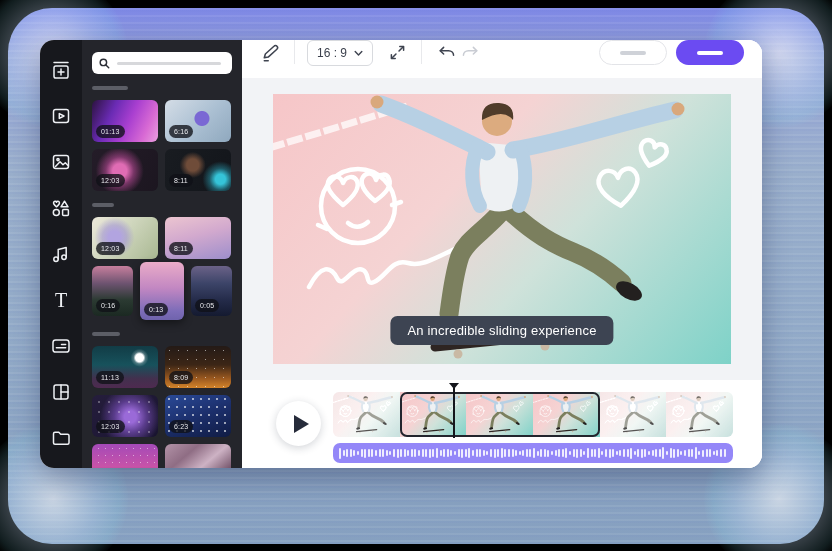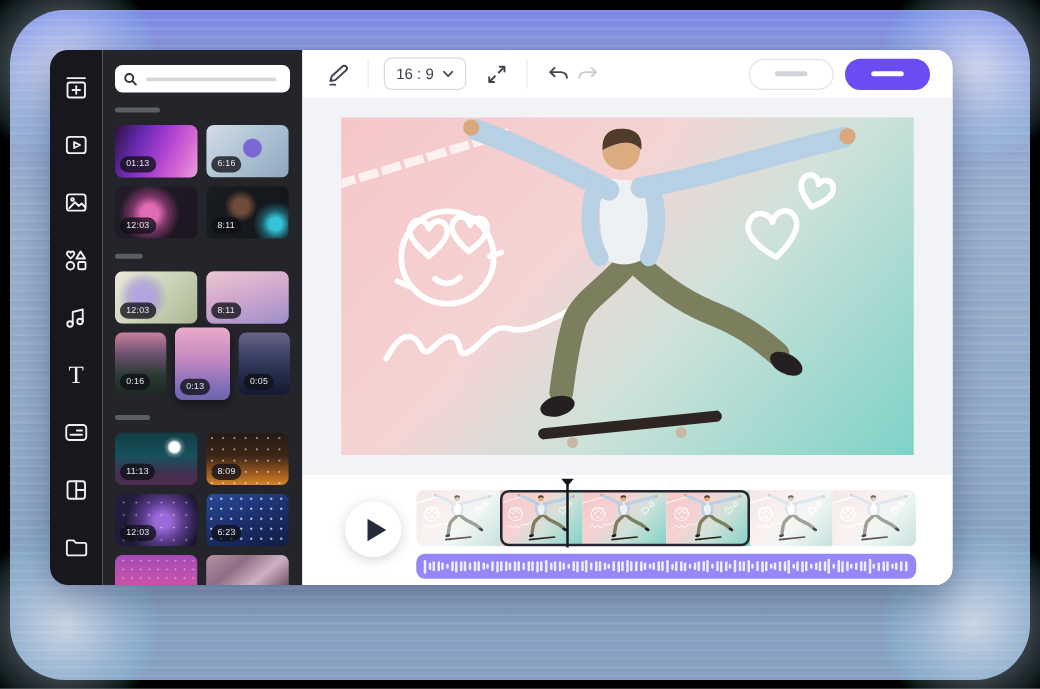--- a/index.html
+++ b/index.html
@@ -59,21 +59,21 @@
   .t12{background:radial-gradient(rgba(255,255,255,.5) .5px,transparent 1px) 2px 2px/10px 10px,
        radial-gradient(circle at 58% 52%,#9a6ad8 0 6px,#5a3c8c 16px,transparent 30px),
        linear-gradient(140deg,#251d3c 0%,#191430 100%);}
   .t13{background:radial-gradient(rgba(255,255,255,.75) .6px,transparent 1.1px) 0 0/8px 8px,
        linear-gradient(160deg,#2a4a98 0%,#1c2f6c 50%,#101c44 100%);}
   .t14{background:radial-gradient(rgba(255,255,255,.5) .5px,transparent 1px) 3px 1px/7px 7px,
        linear-gradient(180deg,#a44ab8 0%,#c853a8 55%,#4a1c14 85%,#301208 100%);}
   .t15{background:linear-gradient(140deg,#b393a8 0%,#8f6d84 30%,#cdb2c4 55%,#7a5a70 80%,#96788c 100%);}
   
   .main{flex:1;display:flex;flex-direction:column;min-width:0;background:#fff;}
-  .toolbar{height:38px;display:flex;align-items:center;padding:0 18px 0 16px;background:#fff;}
+  .toolbar{height:38px;display:flex;align-items:flex-start;padding:0 18px 0 16px;background:#fff;}
   .tb-icon{background:none;border:none;padding:0;cursor:pointer;display:flex;align-items:center;justify-content:center;width:24px;height:24px;}
   .tb-icon svg{width:21px;height:21px;fill:none;stroke:#3f4450;stroke-width:1.6;stroke-linecap:round;stroke-linejoin:round;}
   .tb-icon.disabled svg{stroke:#c9ccd3;}
   .tb-div{width:1px;height:24px;background:#e8e9ec;margin:0 12px;}
   .ratio{display:flex;align-items:center;gap:7px;border:1px solid #d8dade;border-radius:6px;
     background:#fff;padding:5px 9px;font-size:12px;color:#3c414d;cursor:pointer;margin-right:12px;}
   .ratio svg{width:9px;height:7px;fill:none;stroke:#3f4450;stroke-width:1.6;stroke-linecap:round;stroke-linejoin:round;}
   .spacer{flex:1;}
   .pill{width:68px;height:25px;border-radius:13px;display:flex;align-items:center;justify-content:center;
     cursor:pointer;border:none;padding:0;}
@@ -331,20 +331,21 @@
               <path d="M214,58 C182,42 142,22 108,10" stroke="#b7d0e4" stroke-width="17" fill="none" stroke-linecap="round"></path>
               <path d="M240,56 C290,48 342,30 402,16" stroke="#b7d0e4" stroke-width="17" fill="none" stroke-linecap="round"></path>
               <path d="M205,52 C196,72 198,96 207,112" stroke="#b7d0e4" stroke-width="14" fill="none" stroke-linecap="round"></path>
               <path d="M247,54 C255,74 253,97 246,112" stroke="#b7d0e4" stroke-width="14" fill="none" stroke-linecap="round"></path>
               <circle cx="104" cy="8" r="6.5" fill="#d9a87c"></circle>
               <circle cx="405" cy="15" r="6.5" fill="#d9a87c"></circle>
               <circle cx="224" cy="27" r="15" fill="#dcab7f"></circle>
               <path d="M209,26 Q208,8 226,9 Q242,10 240,26 Q231,14 209,26 Z" fill="#503c2a"></path>
             </g>
           </svg>
+          <div class="caption">An incredible sliding experience</div>
         </div>
       </div>
 
       <div class="timeline">
         <button class="play">
           <span class="tri"></span>
         </button>
         <div class="track">
           <div class="frames">
             <div class="frame dim"><span class="mini"><svg viewBox="0 0 458 270" preserveAspectRatio="xMidYMid meet">

